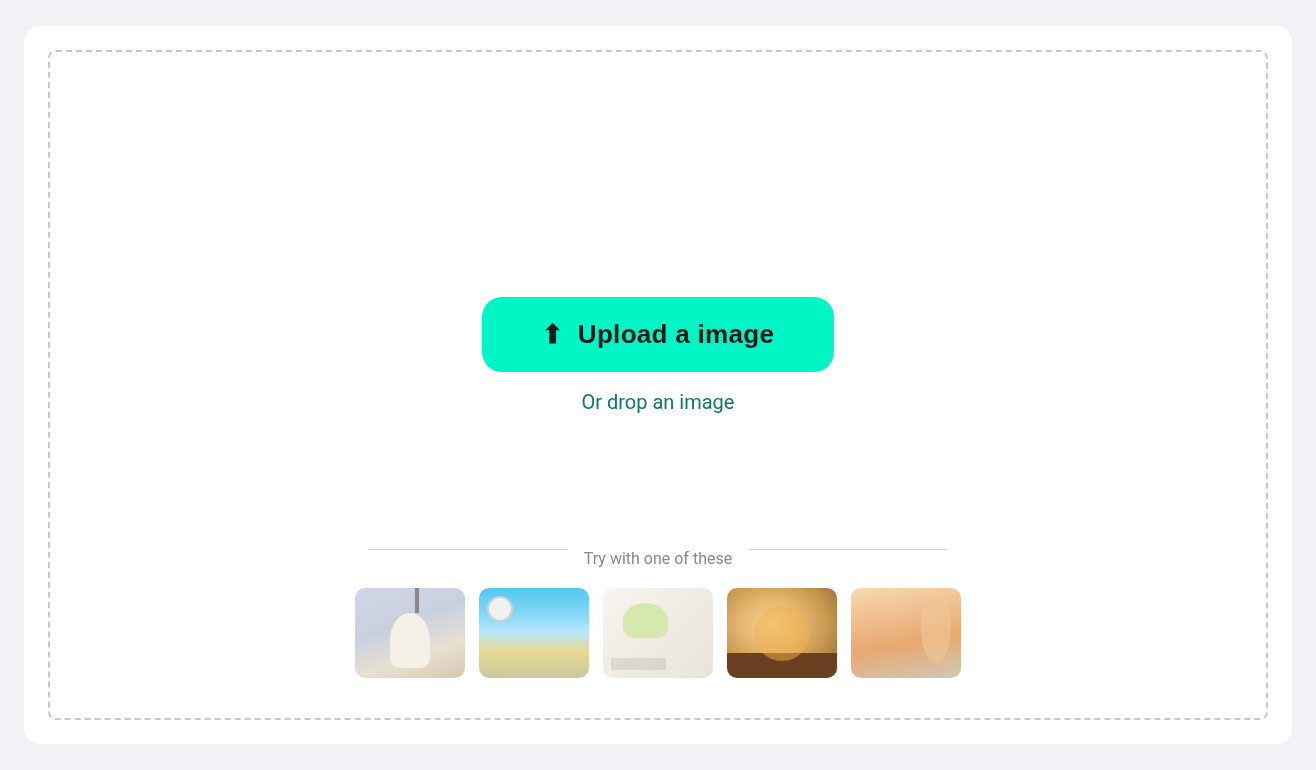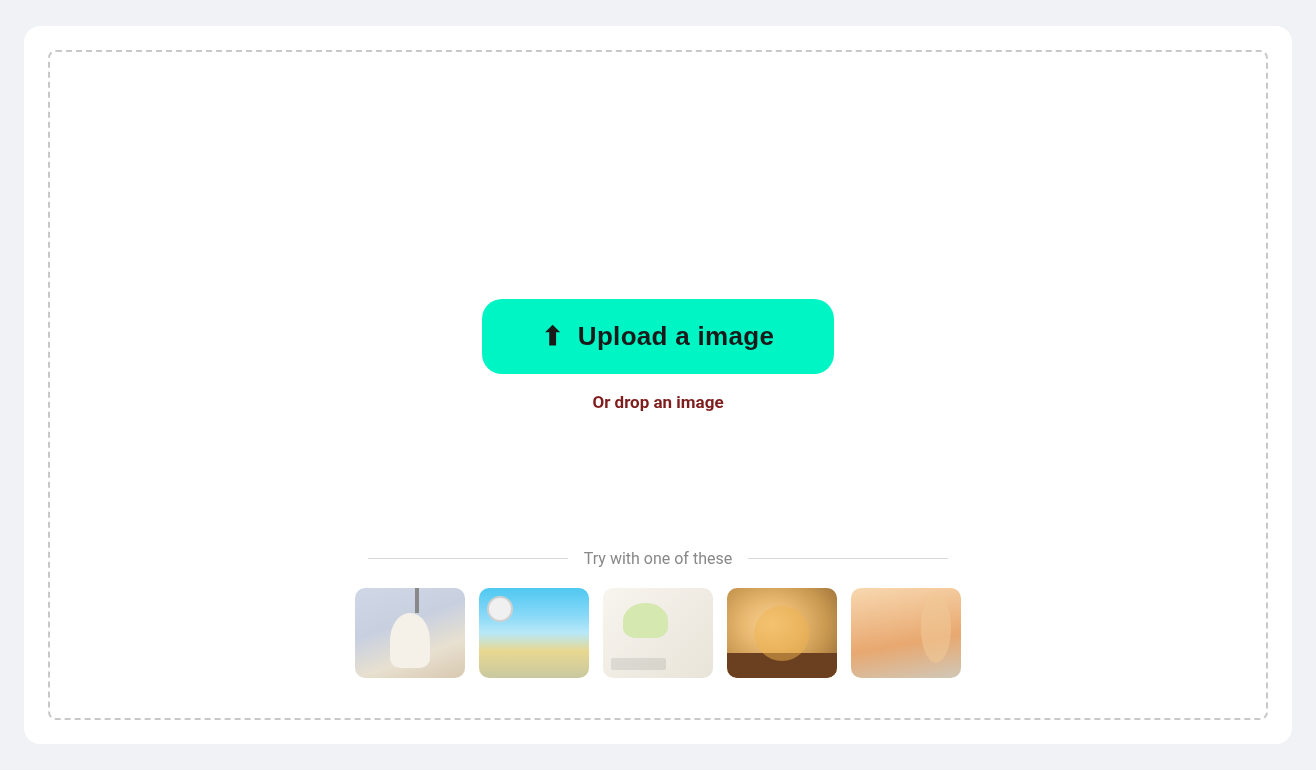--- a/index.html
+++ b/index.html
@@ -63,39 +63,39 @@
       gap: 14px;
       letter-spacing: 0.3px;
     }
 
     .upload-icon {
       font-size: 26px;
       display: inline-block;
     }
 
     .drop-hint {
-      font-size: 17px;
-      color: #7f1d1d;
-      font-weight: 700;
+      font-size: 20px;
+      color: #0f766e;
+      font-weight: 400;
     }
 
     .samples-section {
       position: absolute;
       bottom: 40px;
       left: 0;
       right: 0;
       display: flex;
       flex-direction: column;
       align-items: center;
       gap: 20px;
     }
 
     .samples-label-row {
       display: flex;
-      align-items: center;
+      align-items: flex-start;
       gap: 16px;
       width: 580px;
     }
 
     .samples-divider {
       flex: 1;
       height: 1px;
       background: #d8d8d8;
     }
 

